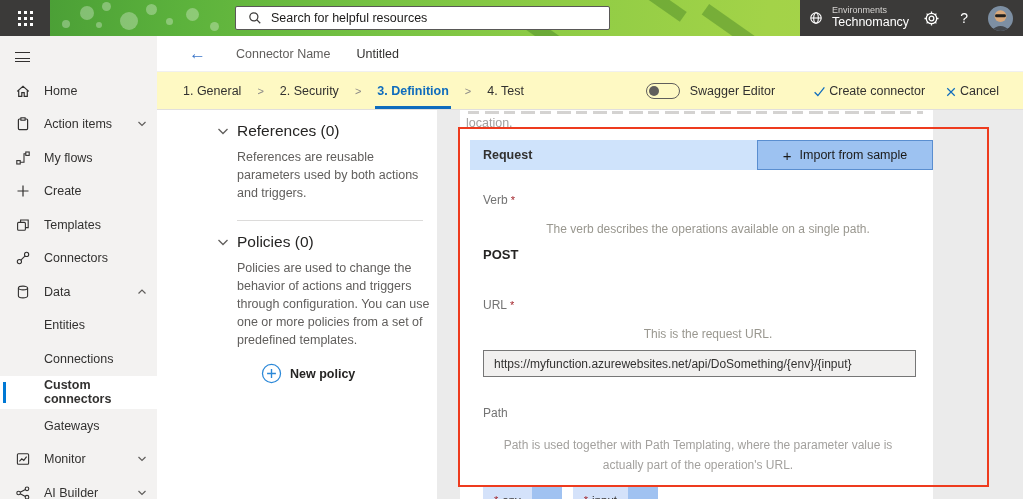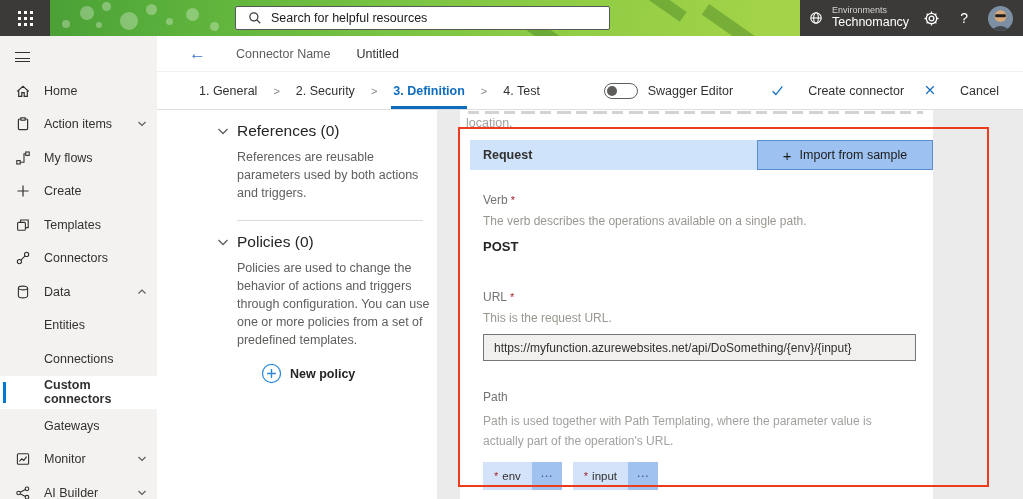--- a/index.html
+++ b/index.html
@@ -41,32 +41,32 @@
   .side-item.selected { background:#fff; font-weight:bold; }
   .side-item.selected::before { content:""; position:absolute; left:3px; top:6px; bottom:6px; width:3px; background:#0078d4; }
   .sicon { width:16px; height:16px; flex:0 0 16px; }
 
   
   .hdr1 { position:absolute; left:157px; top:36px; width:866px; height:36px; background:#fff;
     display:flex; align-items:center; border-bottom:1px solid #f0f0f0; }
   .backarrow { margin-left:32px; font-size:17px; color:#3b76c9; cursor:pointer; line-height:1; }
   .conn-label { margin-left:30px; font-size:12.5px; color:#605e5c; }
   .conn-name { margin-left:26px; font-size:12.5px; color:#323130; }
-  .hdr2 { position:absolute; left:157px; top:72px; width:866px; height:38px; background:#ffffff;
-    display:flex; align-items:center; border-bottom:1px solid #e1dfdd; padding:0 24px 0 40px; }
+  .hdr2 { position:absolute; left:157px; top:72px; width:866px; height:38px; background:#fef9c3;
+    display:flex; align-items:center; border-bottom:1px solid #e1dfdd; padding:0 24px 0 24px; }
   .steps { display:flex; align-items:center; height:100%; gap:14px; }
   .step { display:flex; align-items:center; height:100%; font-size:12.5px; color:#323130;
     border-bottom:3px solid transparent; padding:3px 2px 0 2px; cursor:pointer; }
   .step.active { color:#0f6cbd; font-weight:bold; border-bottom-color:#0f6cbd; }
   .step-sep { color:#8a8886; font-size:11px; }
   .hdr2-right { margin-left:auto; display:flex; align-items:center; gap:10px; }
   .toggle { width:34px; height:16px; border:1px solid #605e5c; border-radius:9px; position:relative; cursor:pointer; }
   .toggle i { position:absolute; left:2px; top:2px; width:10px; height:10px; border-radius:50%; background:#605e5c; }
   .toggle-lbl { font-size:12.5px; color:#323130; margin-right:18px; }
-  .cmd { display:flex; align-items:flex-start; gap:24px; font-size:12.5px; color:#323130; cursor:pointer; margin-left:10px; }
+  .cmd { display:flex; align-items:flex-end; gap:3px; font-size:12.5px; color:#323130; cursor:pointer; margin-left:10px; }
 
   
   .leftcard { position:absolute; left:157px; top:110px; width:280px; height:389px; background:#fff; padding-top:6px; }
   .sect-head { display:flex; align-items:center; gap:8px; padding-left:60px; margin-top:6px; cursor:pointer; }
   .sect-title { font-size:15.5px; color:#252423; }
   .sect-desc { margin:8px 0 0 80px; width:196px; font-size:12.5px; line-height:18px; color:#605e5c; }
   .divider { margin:18px 0 12px 80px; width:186px; border-top:1px solid #dcdbda; }
   .newpolicy { margin:14px 0 0 104px; display:flex; align-items:center; gap:8px; cursor:pointer; }
   .newpolicy b { font-size:12.5px; color:#252423; }
 
@@ -76,21 +76,21 @@
   .locationtxt { margin:2px 0 0 6px; font-size:12.5px; color:#a3a19f; }
   .req-bar { margin:10px 0 0 10px; width:463px; height:30px; background:#cfe3fb;
     display:flex; align-items:center; }
   .req-title { margin-left:13px; font-size:12.5px; font-weight:bold; color:#323130; }
   .import-btn { margin-left:auto; height:30px; width:176px; background:#9dc2f1; border:1px solid #5a8ed0;
     display:flex; align-items:center; justify-content:center; gap:8px; font-size:12.5px; color:#1b1a19; cursor:pointer; }
   .plus-glyph { font-size:15px; font-weight:400; line-height:1; color:#1b1a19; }
   .fields { padding-left:23px; }
   .flabel { font-size:12px; color:#737373; }
   .req-star { color:#a4262c; font-size:11px; margin-left:3px; }
-  .fdesc { margin-top:6px; font-size:12px; color:#99978f; }
+  .fdesc { margin-top:14px; font-size:12px; color:#99978f;text-align:center; }
   .verb-row { margin-top:20px; }
   .postval { margin-top:11px; font-size:13px; font-weight:bold; color:#252423; }
   .url-row { margin-top:33px; }
   .urlinput { margin-top:9px; width:433px; height:27px; background:#f1f0ef; border:1px solid #767676;
     font-family:"Liberation Sans","DejaVu Sans",sans-serif; font-size:12px; color:#323130; padding:0 10px; }
   .path-row { margin-top:26px; }
   .path-desc { width:430px; line-height:20px; color:#a3a19e; }
   .chips { margin-top:11px; display:flex; gap:11px; }
   .chip { display:flex; cursor:pointer; }
   .chip-label { background:#d4e2fa; height:28px; display:flex; align-items:center; padding:0 11px; gap:4px;

